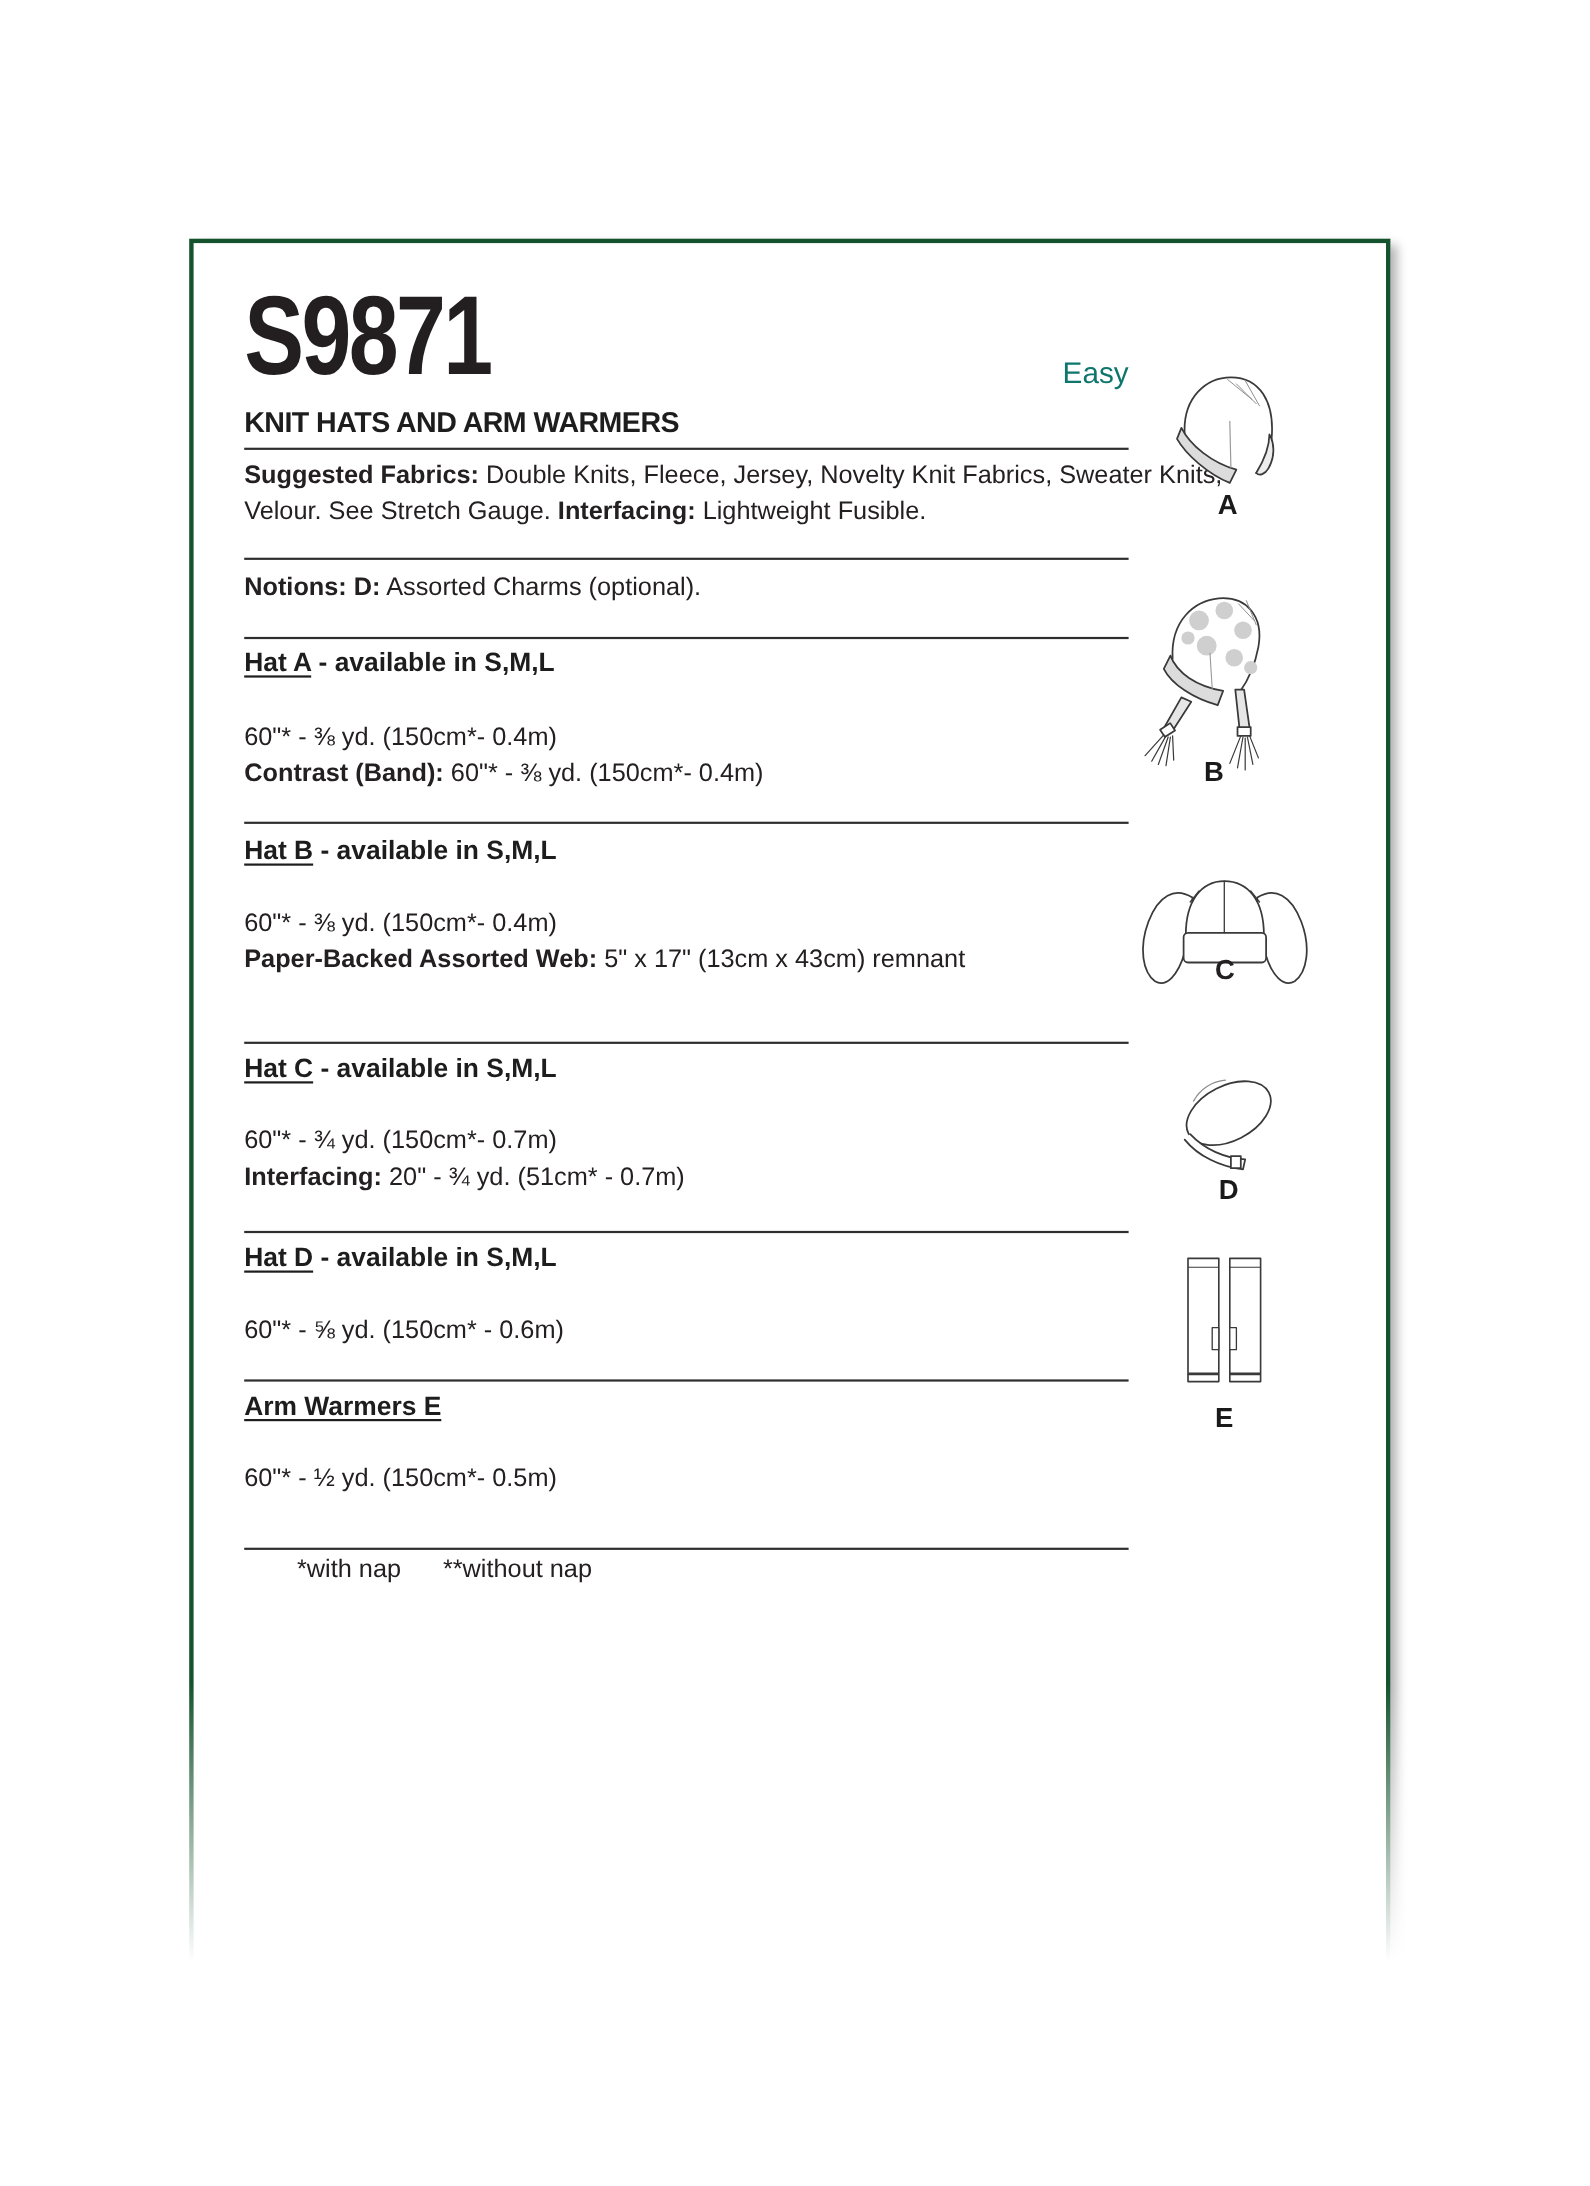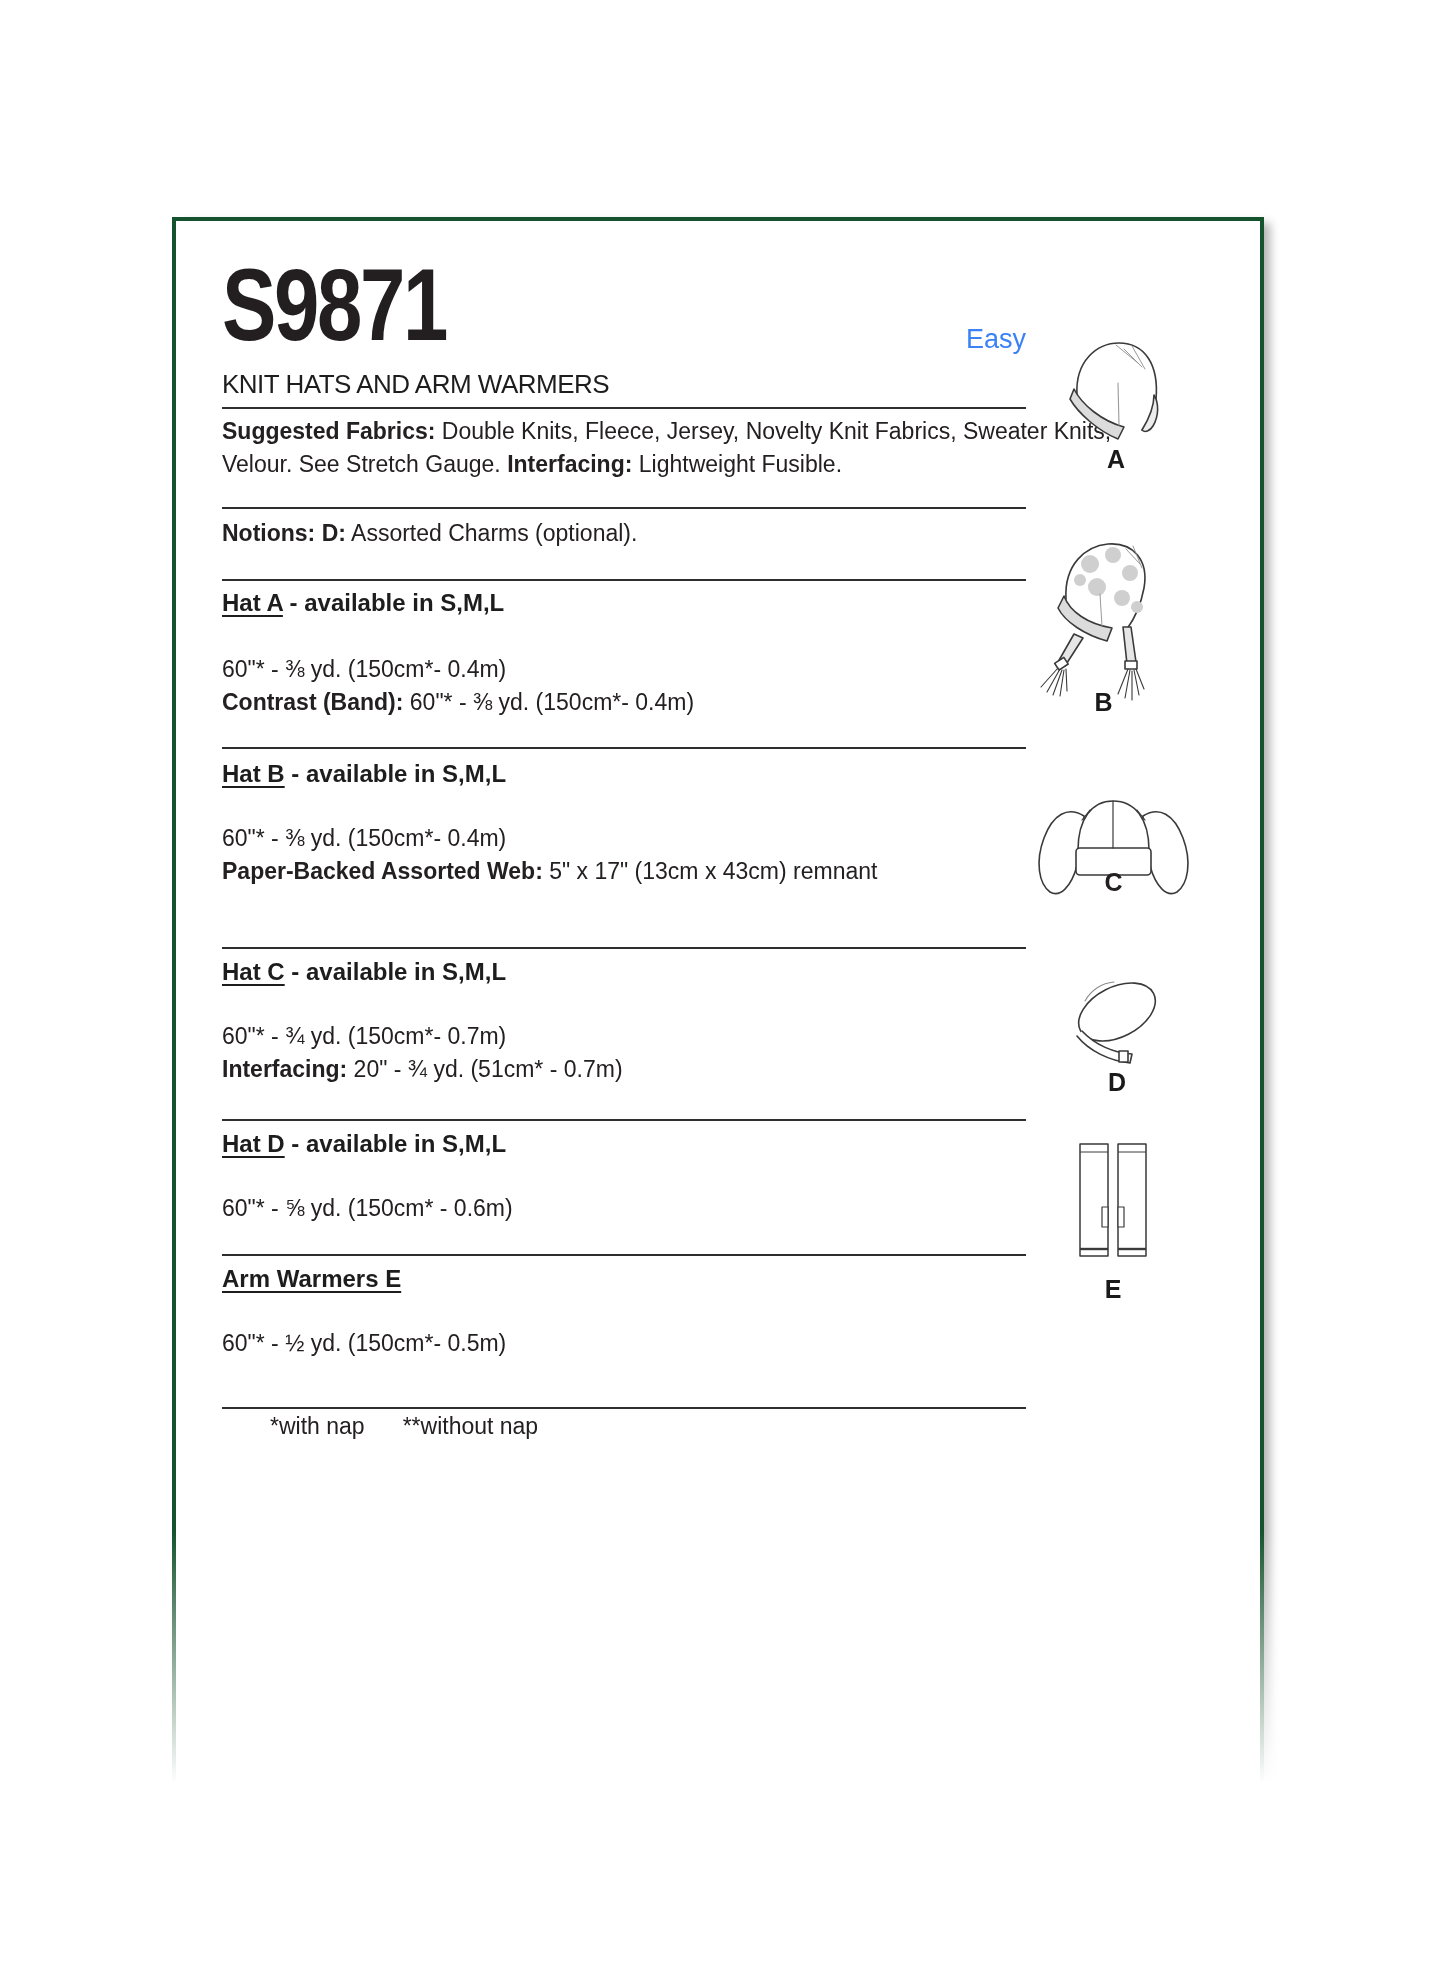--- a/index.html
+++ b/index.html
@@ -7,22 +7,22 @@
        font-family:"Liberation Sans","DejaVu Sans",sans-serif;color:#242021;}
   .page{position:absolute;left:172px;top:217px;width:1084px;height:1700px;
         background:#fff;border:4px solid #14532d;
         box-shadow:8px 4px 9px -2px rgba(0,0,0,0.30);}
   .fade-out{position:absolute;left:140px;top:1530px;width:1180px;height:460px;
         background:linear-gradient(to bottom,rgba(255,255,255,0) 0%,#fff 55%);pointer-events:none;}
   .text-col{position:absolute;left:46px;top:0;width:804px;height:100%;}
   .pattern-number{position:absolute;top:33px;left:0;font-size:102px;font-weight:bold;
         letter-spacing:-3px;line-height:1;color:#231f20;}
   .pattern-number .cx{display:inline-block;transform:scaleX(0.80);transform-origin:left top;}
-  .difficulty{position:absolute;top:103px;right:0;font-size:27px;color:#3b82f6;}
-  .category-title{position:absolute;top:148px;left:0;font-size:26px;font-weight:normal;
+  .difficulty{position:absolute;top:103px;right:0;font-size:27px;color:#0f766e;}
+  .category-title{position:absolute;top:148px;left:0;font-size:26px;font-weight:bold;
         letter-spacing:-0.5px;color:#1d1d1d;}
   .rule{position:absolute;left:0;width:100%;border-top:2px solid #2e2e2e;height:0;}
   .para{position:absolute;left:0;width:100%;font-size:23px;line-height:33px;}
   .line{white-space:nowrap;}
   .b{font-weight:bold;}
   .sec-head{position:absolute;left:0;font-size:24px;font-weight:bold;color:#1d1d1d;white-space:nowrap;}
   .sec-head .uname{text-decoration:underline;text-decoration-thickness:2px;text-underline-offset:4px;}
   .footnote{position:absolute;left:12px;top:1192px;font-size:23px;margin-left:36px;}
   .footnote span{margin-right:38px;}
   .fig{position:absolute;text-align:center;}

